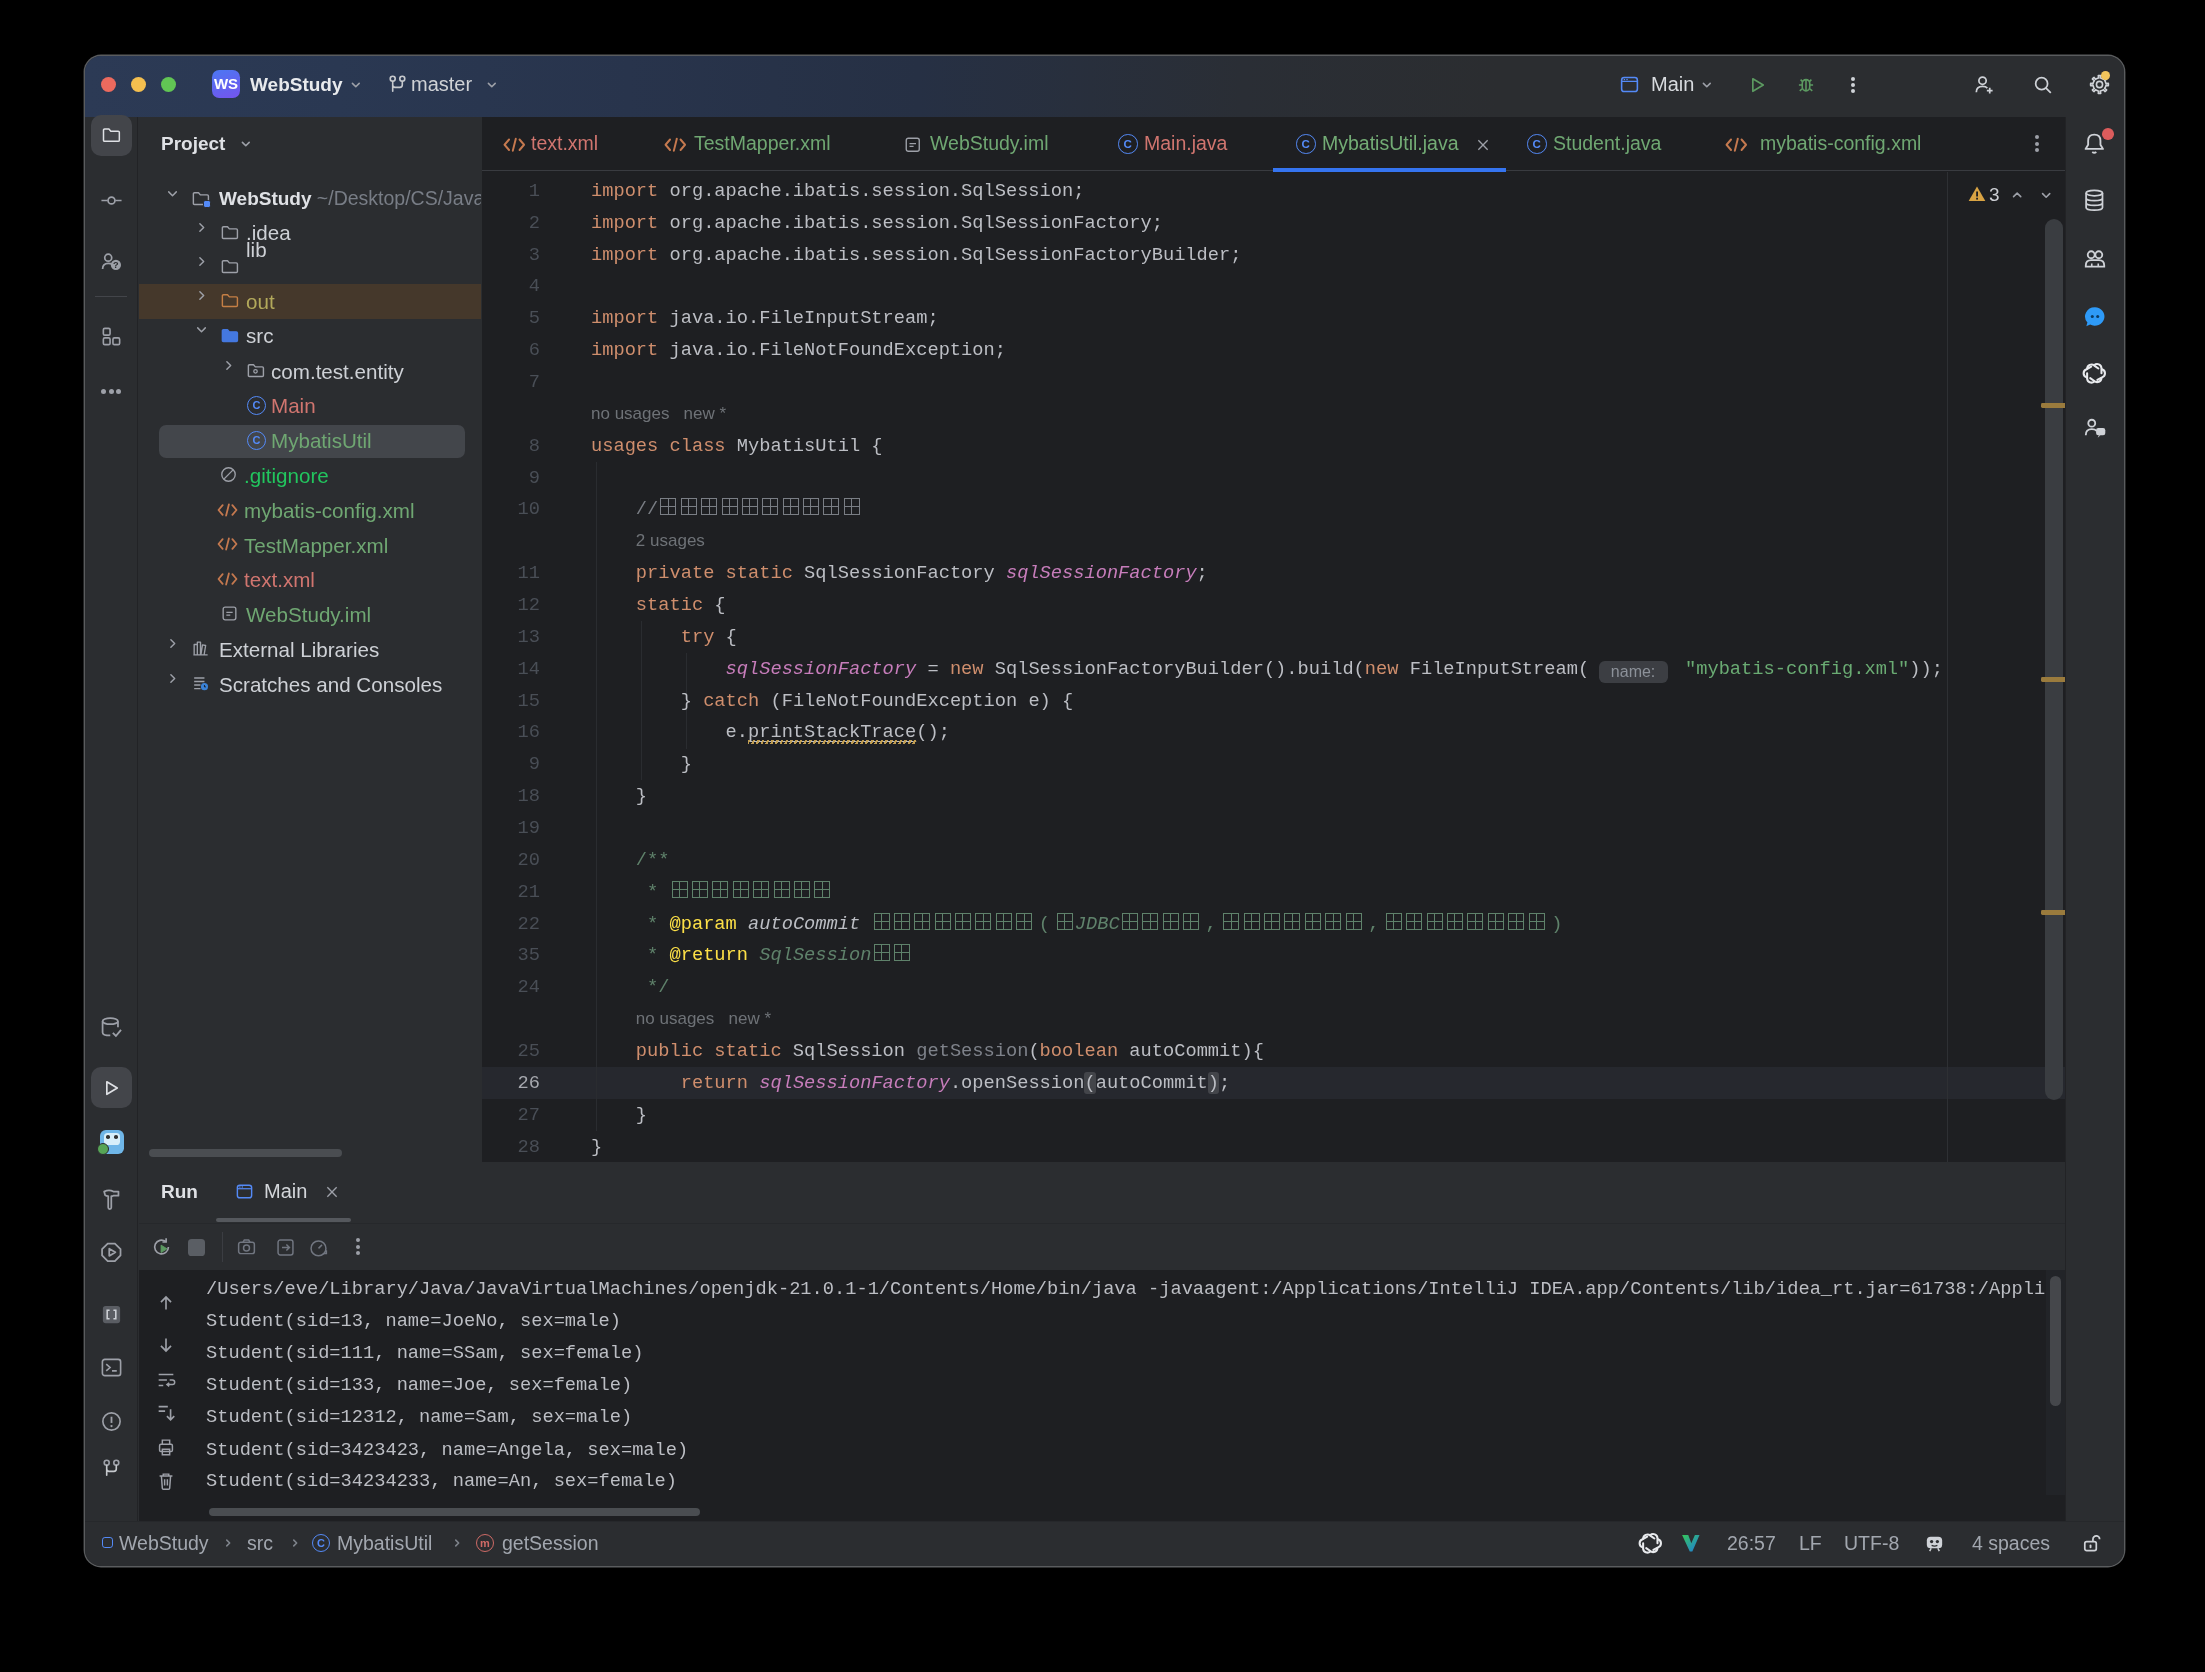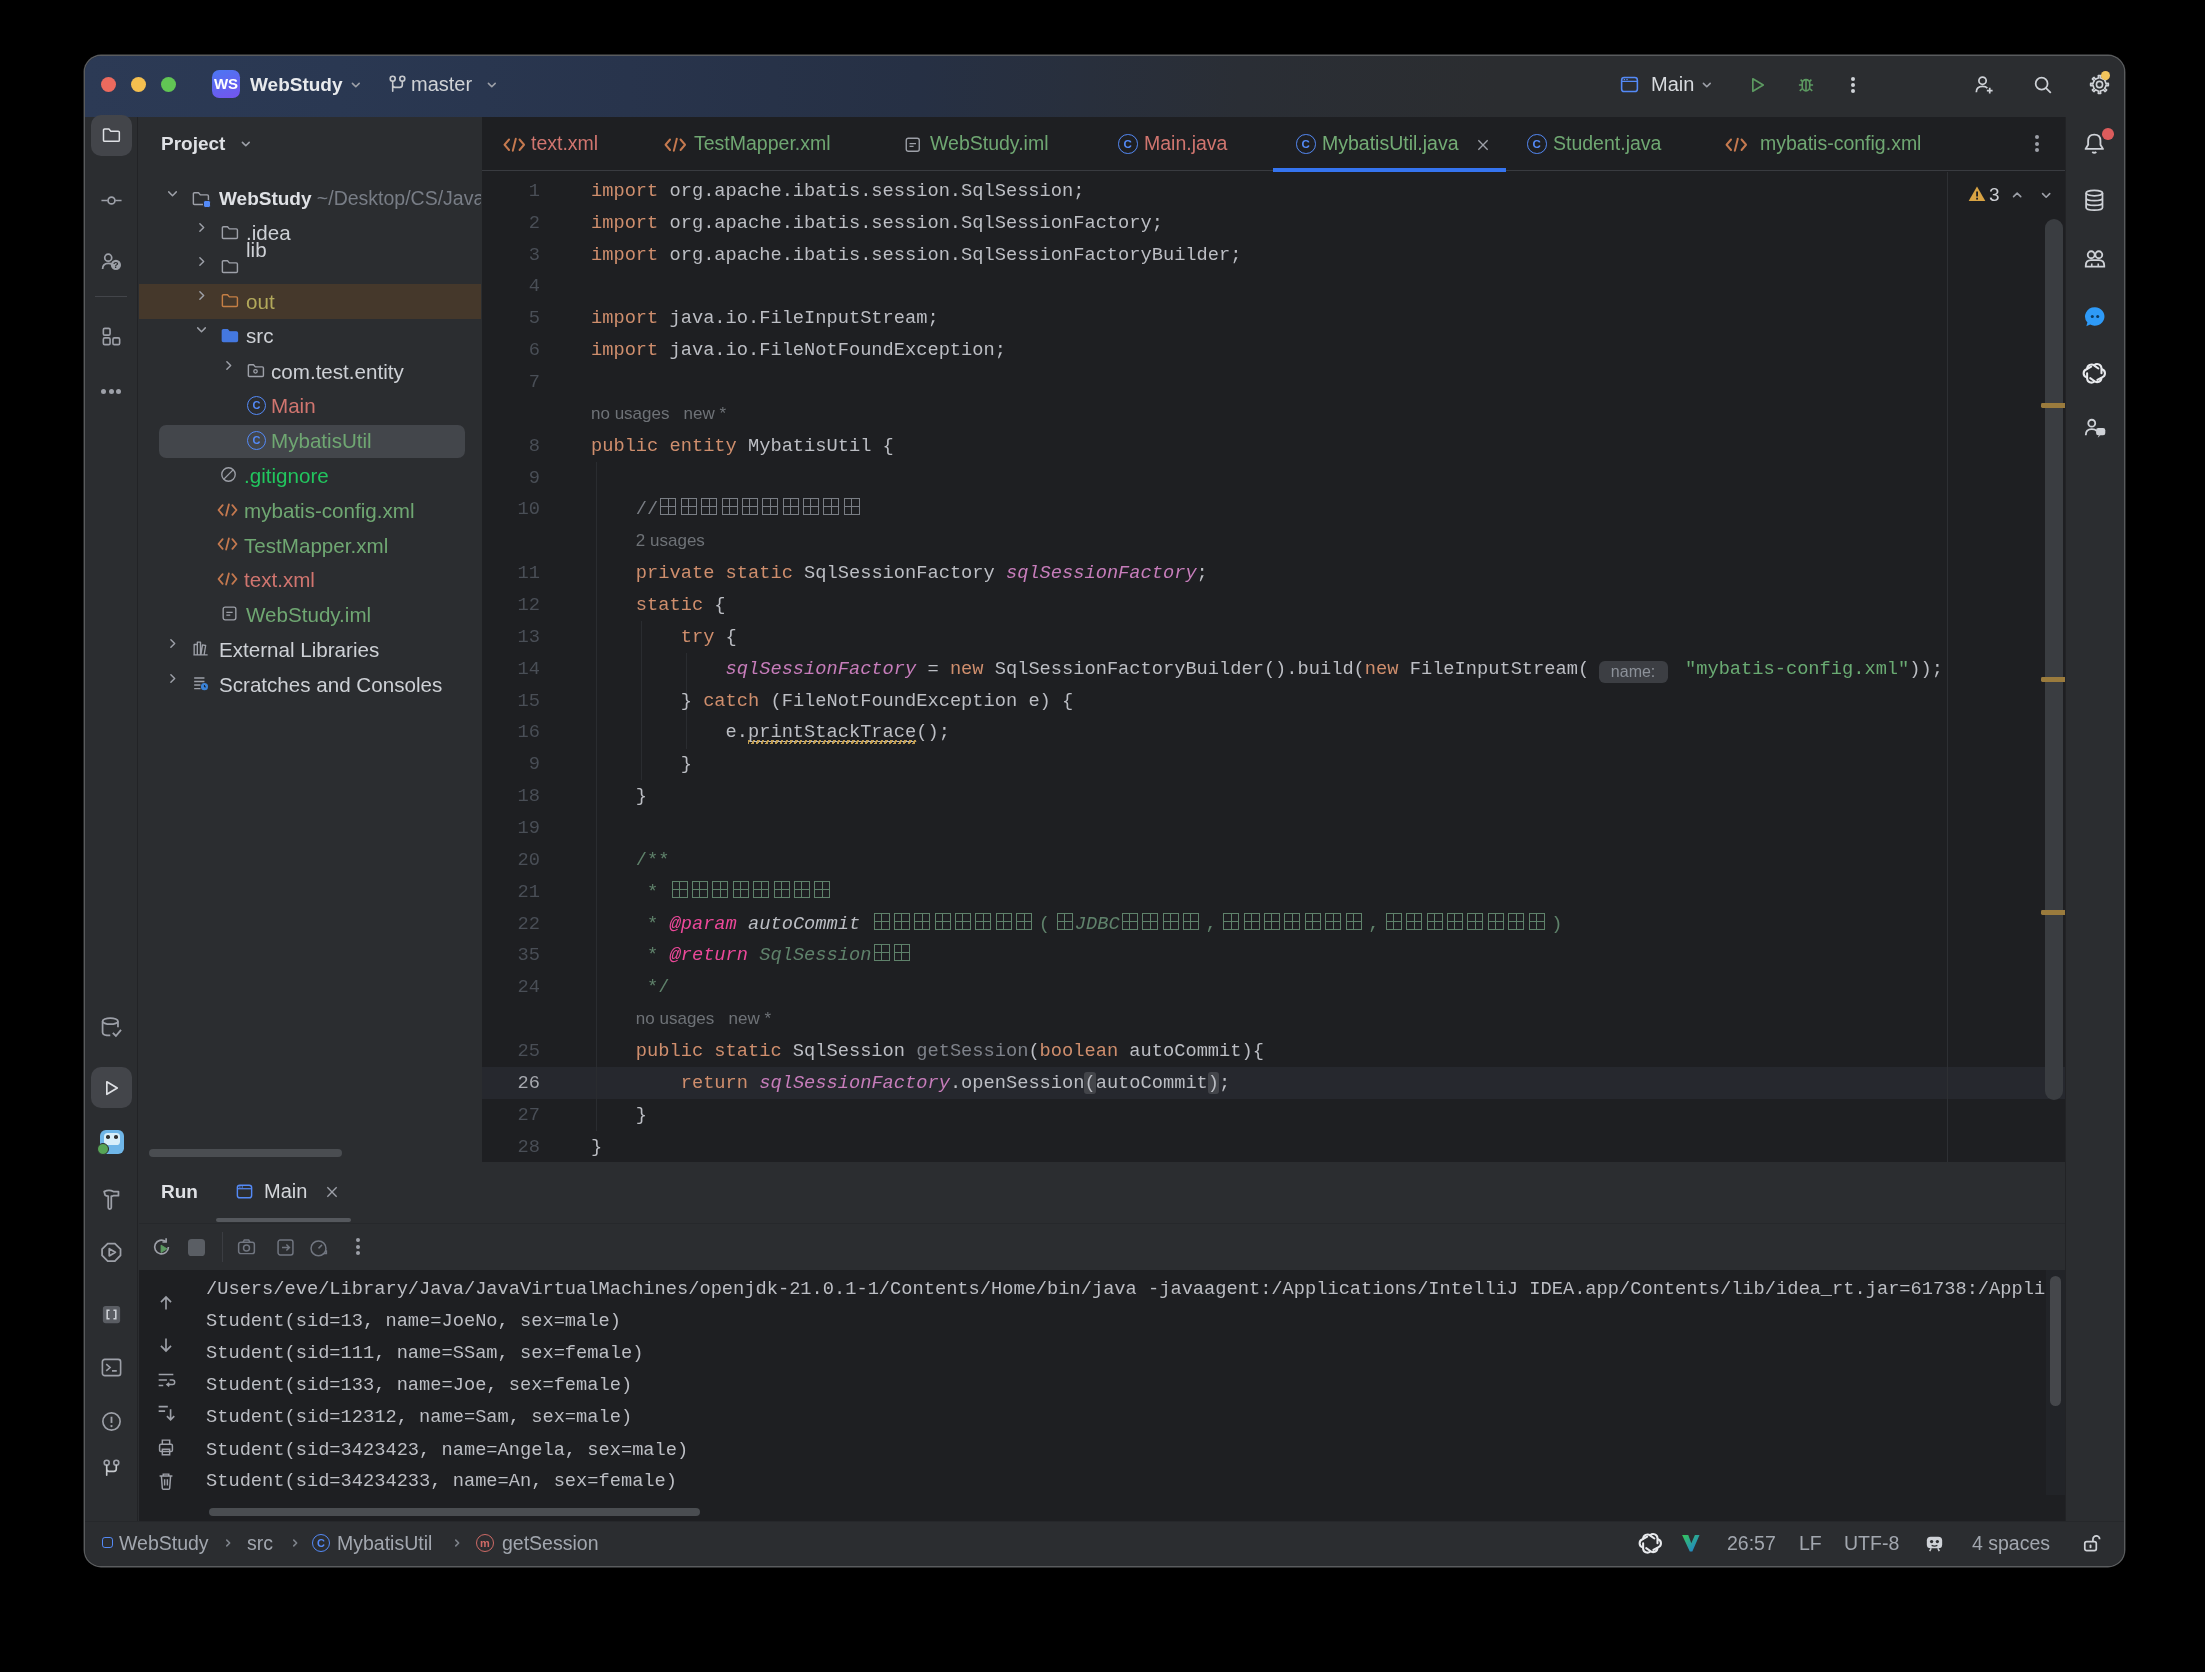--- a/index.html
+++ b/index.html
@@ -2,21 +2,21 @@
 <html style="font-size:11.6px"><head><meta charset="utf-8"><style>
 
 *{margin:0;padding:0;box-sizing:border-box}
 html,body{width:2205px;height:1672px;background:#000;overflow:hidden}
 body{font-family:"Liberation Sans",sans-serif;-webkit-font-smoothing:antialiased}
 .a{position:absolute}
 .row{position:absolute;height:32px;line-height:32px;white-space:pre;font-family:"Liberation Mono",monospace;font-size:18.7px;color:#BCBEC4}
 .k{color:#CF8E6D}
 .cm{color:#7A7E85}
 .jd{color:#5F826B}
-.jt{color:#ec4899;font-style:italic}
+.jt{color:#fde047;}
 .ji{color:#BCBEC4;font-style:italic}
 .jgi{color:#5F826B;font-style:italic}
 .f{color:#C77DBB;font-style:italic}
 .s{color:#6AAB73}
 .gr{color:#7E828A}
 .bm{background:#43454A;border-radius:2.9px}
 .num{position:absolute;width:116px;text-align:right;height:32px;line-height:32px;font-family:"Liberation Mono",monospace;font-size:18.7px;color:#494E56}
 .inlay{font-family:"Liberation Sans",sans-serif;font-size:17px;color:#6E7277}
 .tree{position:absolute;height:35px;line-height:35px;font-size:20.6px;color:#CED1D6;white-space:pre}
 .tabt{position:absolute;height:51px;line-height:51px;font-size:19.5px;white-space:pre}
@@ -296,21 +296,21 @@
 <div class="num" style="left:-58px;top:153px">4</div>
 <div class="row" style="left:109px;top:153px"></div>
 <div class="num" style="left:-58px;top:185px">5</div>
 <div class="row" style="left:109px;top:185px"><span class="k">import</span> java.io.FileInputStream;</div>
 <div class="num" style="left:-58px;top:217px">6</div>
 <div class="row" style="left:109px;top:217px"><span class="k">import</span> java.io.FileNotFoundException;</div>
 <div class="num" style="left:-58px;top:249px">7</div>
 <div class="row" style="left:109px;top:249px"></div>
 <div class="row" style="left:109px;top:281px"><span class="inlay">no usages&nbsp;&nbsp;&nbsp;new *</span></div>
 <div class="num" style="left:-58px;top:313px">8</div>
-<div class="row" style="left:109px;top:313px"><span class="k">public entity</span> MybatisUtil {</div>
+<div class="row" style="left:109px;top:313px"><span class="k">usages class</span> MybatisUtil {</div>
 <div class="num" style="left:-58px;top:345px">9</div>
 <div class="row" style="left:109px;top:345px"></div>
 <div class="num" style="left:-58px;top:376px">10</div>
 <div class="row" style="left:109px;top:376px">    <span class="cm">//<span class="cj"></span><span class="cj"></span><span class="cj"></span><span class="cj"></span><span class="cj"></span><span class="cj"></span><span class="cj"></span><span class="cj"></span><span class="cj"></span><span class="cj"></span></span></div>
 <div class="row" style="left:109px;top:408px">    <span class="inlay">2 usages</span></div>
 <div class="num" style="left:-58px;top:440px">11</div>
 <div class="row" style="left:109px;top:440px">    <span class="k">private static</span> SqlSessionFactory <span class="f">sqlSessionFactory</span>;</div>
 <div class="num" style="left:-58px;top:472px">12</div>
 <div class="row" style="left:109px;top:472px">    <span class="k">static</span> {</div>
 <div class="num" style="left:-58px;top:504px">13</div>

